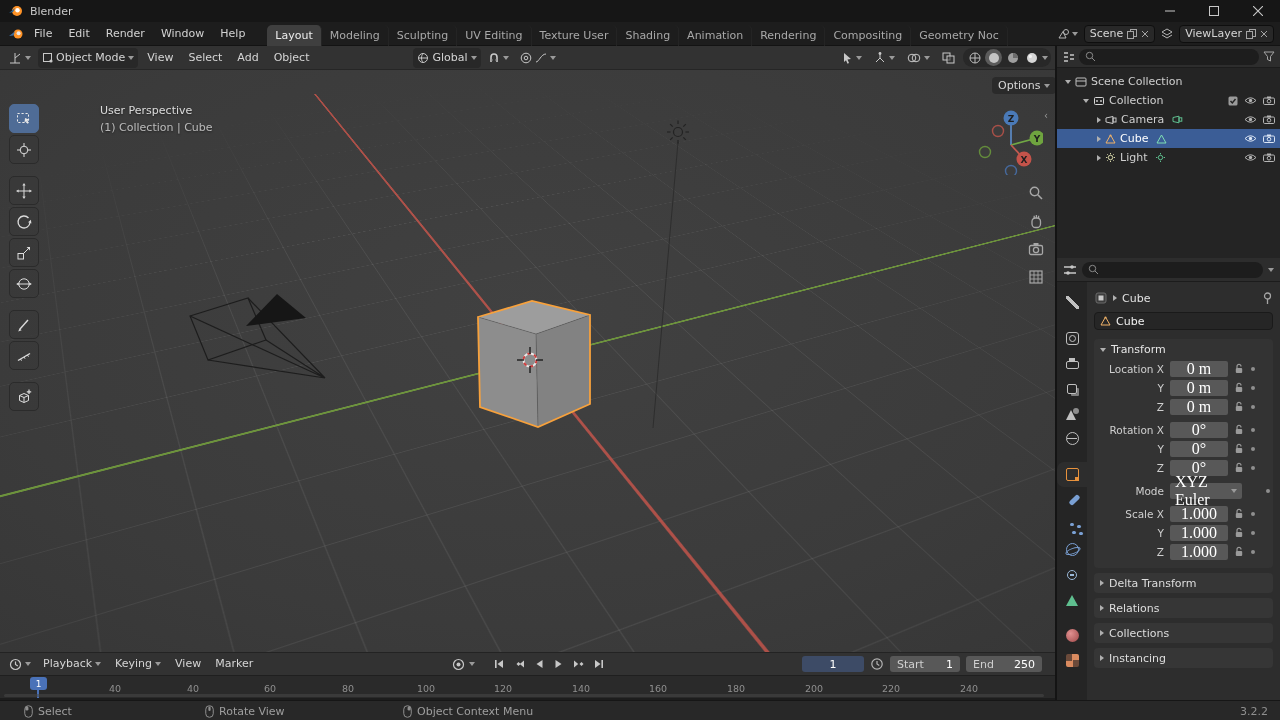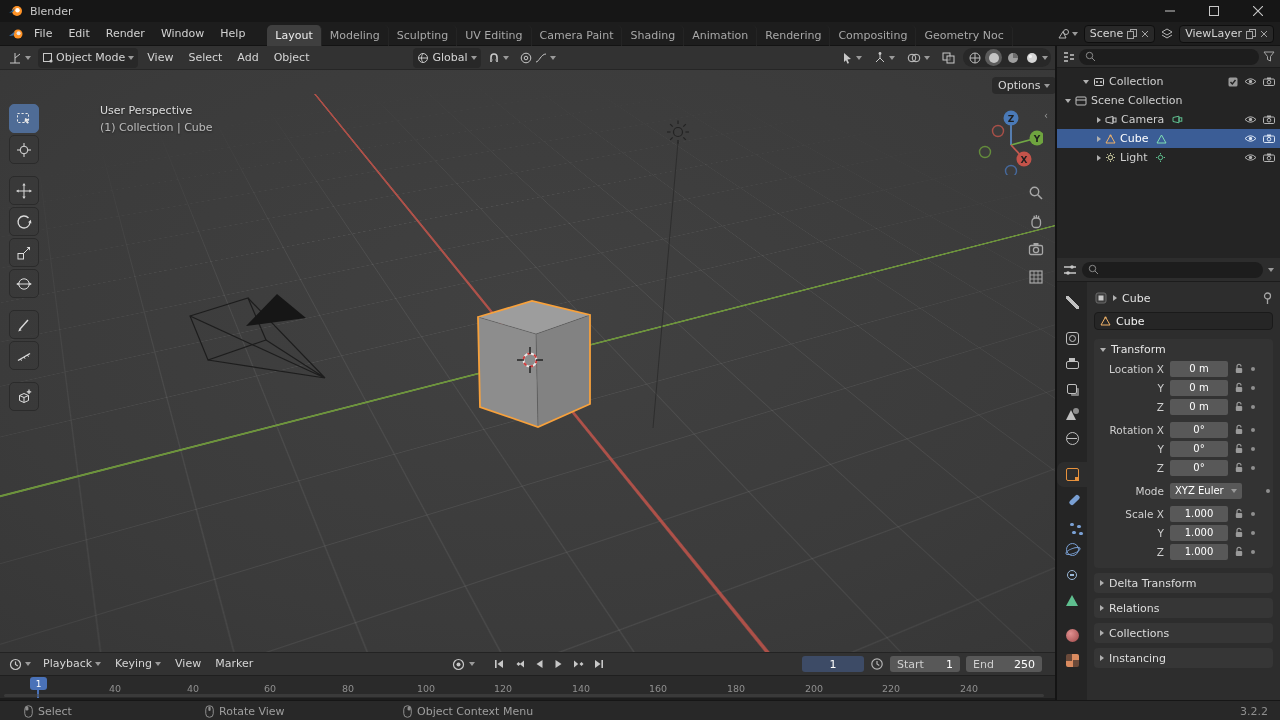--- a/index.html
+++ b/index.html
@@ -89,21 +89,21 @@
   .breadcrumb { height:22px; display:flex; align-items:center; gap:5px; color:#e2e2e2; }
   .bc-pin { margin-left:auto; }
   .name-row { height:22px; display:flex; align-items:center; margin-top:1px; }
   .name-field { flex:1; height:18px; background:#262626; border:1px solid #1a1a1a; border-radius:4px; display:flex; align-items:center; gap:5px; padding:0 5px; color:#f0f0f0; }
   .panel { background:#333333; border-radius:4px; margin-top:7px; padding-bottom:6px; }
   .panel-header { height:21px; display:flex; align-items:center; gap:5px; padding:0 6px; color:#e6e6e6; }
   .cpanel { background:#363636; border-radius:4px; margin-top:5px; height:20px; display:flex; align-items:center; gap:5px; padding:0 6px; color:#dedede; }
   .prop-row { display:flex; align-items:center; height:17px; margin-bottom:2px; }
   .prop-row.group-gap { margin-top:6px; }
   .prop-label { width:76px; text-align:right; padding-right:6px; color:#cfcfcf; font-size:10.5px; flex:none; }
-  .prop-field { width:58px; height:16px; background:#585858; border-radius:2px; color:#fff; font-size:10px; display:flex; align-items:center; justify-content:center; }
+  .prop-field { width:58px; height:16px; background:#585858; border-radius:2px; color:#fff; font-size:16px; display:flex; align-items:center; justify-content:center;font-family:Liberation Serif, serif; }
   .prop-field.wide { width:72px; justify-content:space-between; padding:0 5px; }
   .kdot { width:4px; height:4px; border-radius:50%; background:#8f8f8f; margin-left:7px; flex:none; }
   .lockw { margin-left:6px; width:10px; flex:none; display:flex; }
 
   
   .tl { position:absolute; left:0; top:652px; width:1055px; height:46px; }
   .tl-header { height:23px; background:#323232; border-top:1px solid #232323; display:flex; align-items:center; gap:2px; padding:0 5px; }
   .tl-menu { padding:11px 6px; line-height:20px; color:#d5d5d5; display:flex; align-items:center; gap:3px; }
   .tl-transport { display:flex; align-items:center; gap:1px; margin-left:12px; }
   .tp-btn { width:19px; height:18px; display:flex; align-items:center; justify-content:center; border-radius:3px; }
@@ -186,21 +186,21 @@
     <span class="menu-item">File</span>
     <span class="menu-item">Edit</span>
     <span class="menu-item">Render</span>
     <span class="menu-item">Window</span>
     <span class="menu-item">Help</span>
     <div class="ws-wrap">
       <span class="ws-tab active">Layout</span>
       <span class="ws-tab">Modeling</span>
       <span class="ws-tab">Sculpting</span>
       <span class="ws-tab">UV Editing</span>
-      <span class="ws-tab">Camera Paint</span>
+      <span class="ws-tab">Texture User</span>
       <span class="ws-tab">Shading</span>
       <span class="ws-tab">Animation</span>
       <span class="ws-tab">Rendering</span>
       <span class="ws-tab">Compositing</span>
       <span class="ws-tab">Geometry Noc</span>
     </div>
     <div class="topbar-right">
       <div class="tb-mini">
         <svg class="ic" width="12" height="12">
             <circle cx="8" cy="4" r="2.5" fill="none" stroke="#b5b5b5"></circle>
@@ -633,20 +633,28 @@
               <circle cx="4.5" cy="4.5" r="3.2" fill="none" stroke="#8a8a8a"></circle>
               <line x1="7" y1="7" x2="10" y2="10" stroke="#8a8a8a"></line>
             </svg>
         </div>
         <svg class="ic" width="12" height="11">
             <path d="M1 1 H11 L7.5 5.5 V10 L4.5 8.5 V5.5 Z" fill="none" stroke="#a5a5a5"></path>
           </svg>
       </div>
       <div class="ol-rows">
         <div class="ol-row">
+          <span class="tri-d"></span>
+          <svg class="ic" width="12" height="11">
+              <rect x="1" y="2" width="10" height="8" rx="1" fill="none" stroke="#c0c0c0"></rect>
+              <path d="M1 5 H11" stroke="#c0c0c0"></path>
+            </svg>
+          <span>Scene Collection</span>
+        </div>
+        <div class="ol-row">
           <span class="ind1"></span>
           <span class="tri-d"></span>
           <svg class="ic" width="12" height="11">
               <rect x="1.5" y="2.5" width="9" height="7" rx="1" fill="none" stroke="#d8d8d8"></rect>
               <circle cx="4" cy="6" r="0.9" fill="#d8d8d8"></circle>
               <circle cx="8" cy="6" r="0.9" fill="#d8d8d8"></circle>
             </svg>
           <span>Collection</span>
           <span class="ol-right">
             <svg class="ic" width="10" height="10">
@@ -658,28 +666,20 @@
                 <circle cx="6.5" cy="4.5" r="1.7" fill="#b5b5b5"></circle>
               </svg>
             <svg class="ic" width="12" height="9">
                 <rect x="0.5" y="2" width="11" height="6.5" rx="1.2" fill="none" stroke="#b5b5b5"></rect>
                 <circle cx="6" cy="5.2" r="1.8" fill="none" stroke="#b5b5b5"></circle>
                 <rect x="4" y="0.5" width="4" height="1.8" fill="#b5b5b5"></rect>
               </svg>
           </span>
         </div>
         <div class="ol-row">
-          <span class="tri-d"></span>
-          <svg class="ic" width="12" height="11">
-              <rect x="1" y="2" width="10" height="8" rx="1" fill="none" stroke="#c0c0c0"></rect>
-              <path d="M1 5 H11" stroke="#c0c0c0"></path>
-            </svg>
-          <span>Scene Collection</span>
-        </div>
-        <div class="ol-row">
           <span class="ind2"></span>
           <span class="tri-r"></span>
           <svg class="ic" width="12" height="10">
               <path d="M1 3 L8 1.5 V8.5 L1 7 Z" fill="none" stroke="#c8c8c8"></path>
               <rect x="8" y="3" width="3" height="4" fill="none" stroke="#c8c8c8"></rect>
             </svg>
           <span>Camera</span>
           <svg class="ic" width="11" height="9" style="margin-left:4px">
               <path d="M1 2.5 L7 1.2 V7.8 L1 6.5 Z" fill="none" stroke="#5fbf8f"></path>
               <rect x="7" y="2.8" width="2.8" height="3.4" fill="none" stroke="#5fbf8f"></rect>

